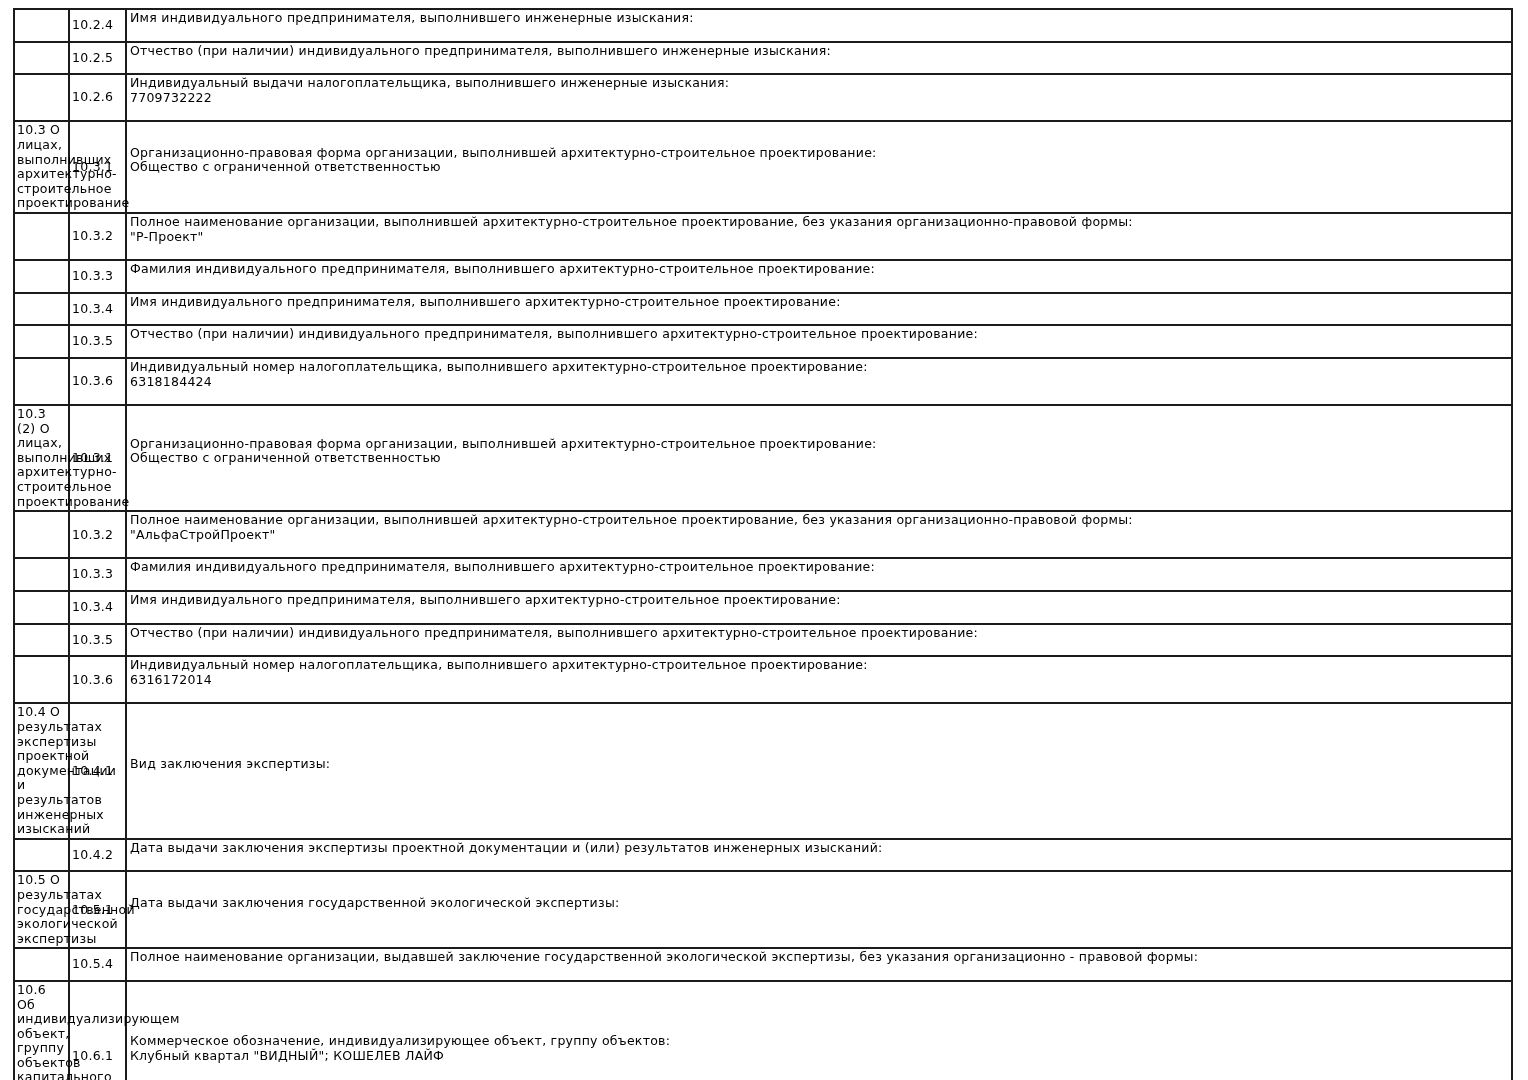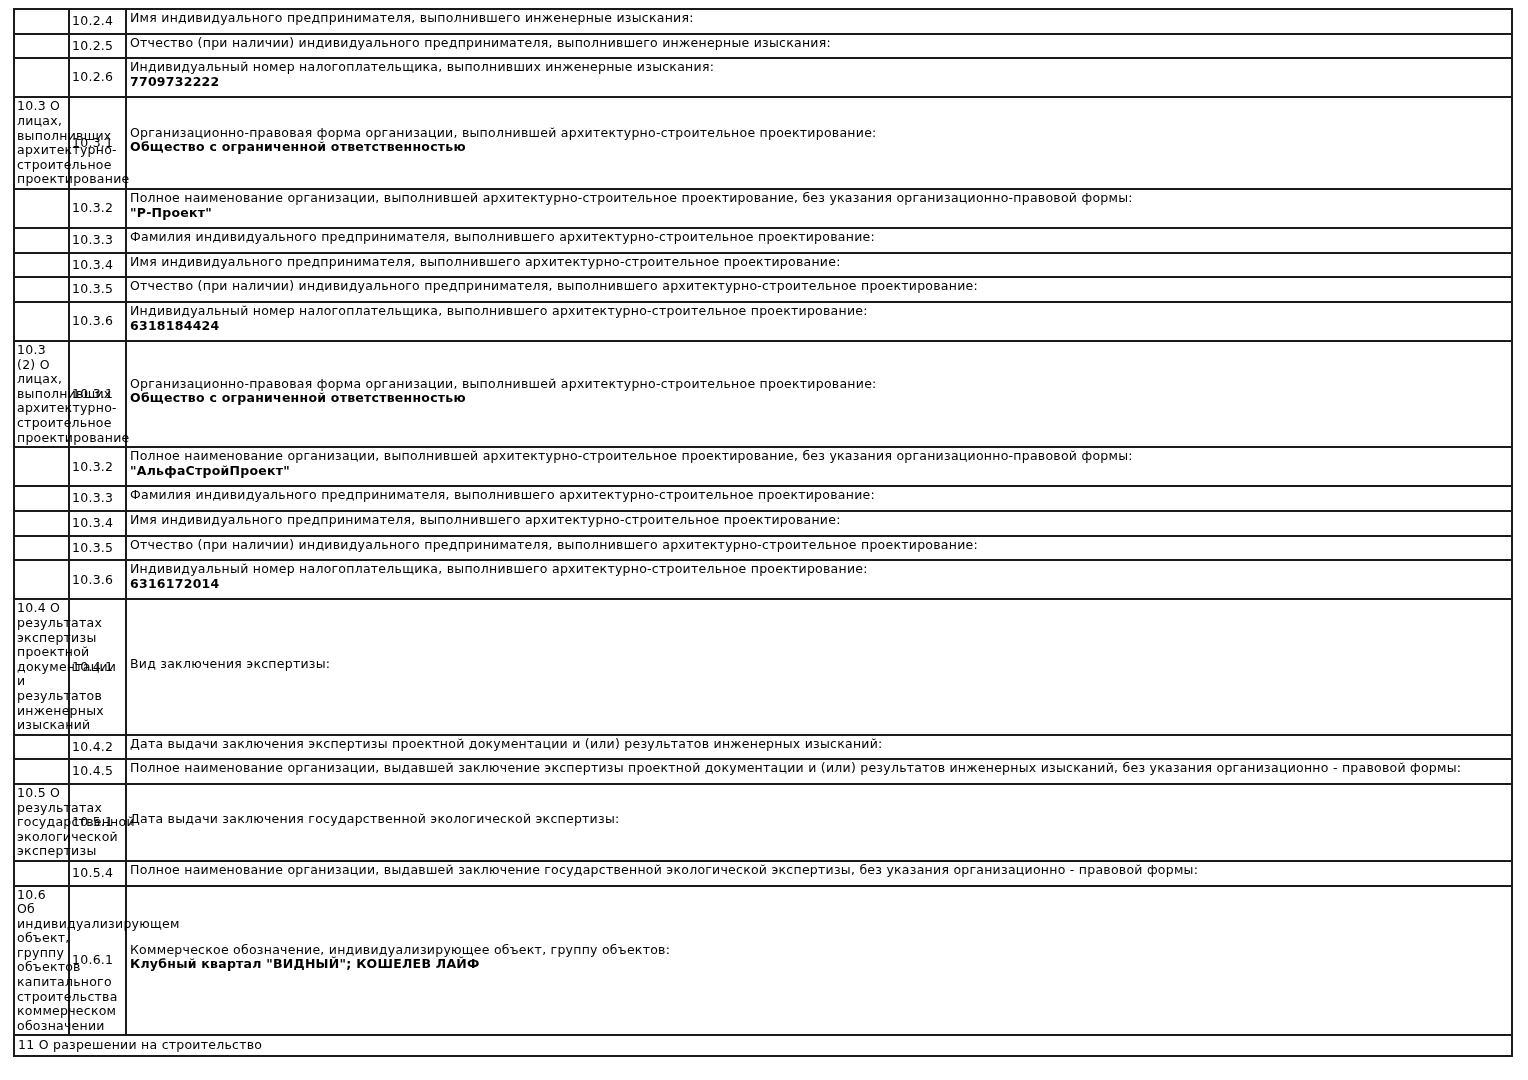--- a/index.html
+++ b/index.html
@@ -19,23 +19,23 @@
   col.w2 { width:57px; }
   td {
     border:2px solid #1b1b1b;
     vertical-align:middle;
     overflow:visible;
     background:transparent;
   }
   td.c1 { vertical-align:top; padding:1px 0 1px 2px; }
   td.c1 .sec { width:51px; word-wrap:normal; }
   td.c2 { padding:1px 0 1px 2px; }
-  td.c3 { padding:1px 2px 7px 3px; }
+  td.c3 { padding:1px 2px 15px 3px; }
   td.c-full { padding:2px 0 2px 3px; }
-  .val { font-weight:bold; }
+  .val { font-weight:normal; }
 </style>
 </head>
 <body>
 
 <table class="decl">
   <colgroup>
     <col class="w1">
     <col class="w2">
     <col class="w3">
   </colgroup>
@@ -51,21 +51,21 @@
         <td class="c1"></td>
         <td class="c2">10.2.5</td>
         <td class="c3">
           <div class="lab">Отчество (при наличии) индивидуального предпринимателя, выполнившего инженерные изыскания:</div>
         </td>
       </tr>
       <tr>
         <td class="c1"></td>
         <td class="c2">10.2.6</td>
         <td class="c3">
-          <div class="lab">Индивидуальный номер налогоплательщика, выполнивших инженерные изыскания:</div>
+          <div class="lab">Индивидуальный выдачи налогоплательщика, выполнившего инженерные изыскания:</div>
           <div class="val">7709732222</div>
         </td>
       </tr>
       <tr>
         <td class="c1">
           <div class="sec">10.3 О лицах, выполнивших архитектурно-строительное проектирование</div>
         </td>
         <td class="c2">10.3.1</td>
         <td class="c3">
           <div class="lab">Организационно-правовая форма организации, выполнившей архитектурно-строительное проектирование:</div>
@@ -163,27 +163,20 @@
         <td class="c2">10.4.1</td>
         <td class="c3">
           <div class="lab">Вид заключения экспертизы:</div>
         </td>
       </tr>
       <tr>
         <td class="c1"></td>
         <td class="c2">10.4.2</td>
         <td class="c3">
           <div class="lab">Дата выдачи заключения экспертизы проектной документации и (или) результатов инженерных изысканий:</div>
-        </td>
-      </tr>
-      <tr>
-        <td class="c1"></td>
-        <td class="c2">10.4.5</td>
-        <td class="c3">
-          <div class="lab">Полное наименование организации, выдавшей заключение экспертизы проектной документации и (или) результатов инженерных изысканий, без указания организационно - правовой формы:</div>
         </td>
       </tr>
       <tr>
         <td class="c1">
           <div class="sec">10.5 О результатах государственной экологической экспертизы</div>
         </td>
         <td class="c2">10.5.1</td>
         <td class="c3">
           <div class="lab">Дата выдачи заключения государственной экологической экспертизы:</div>
         </td>

